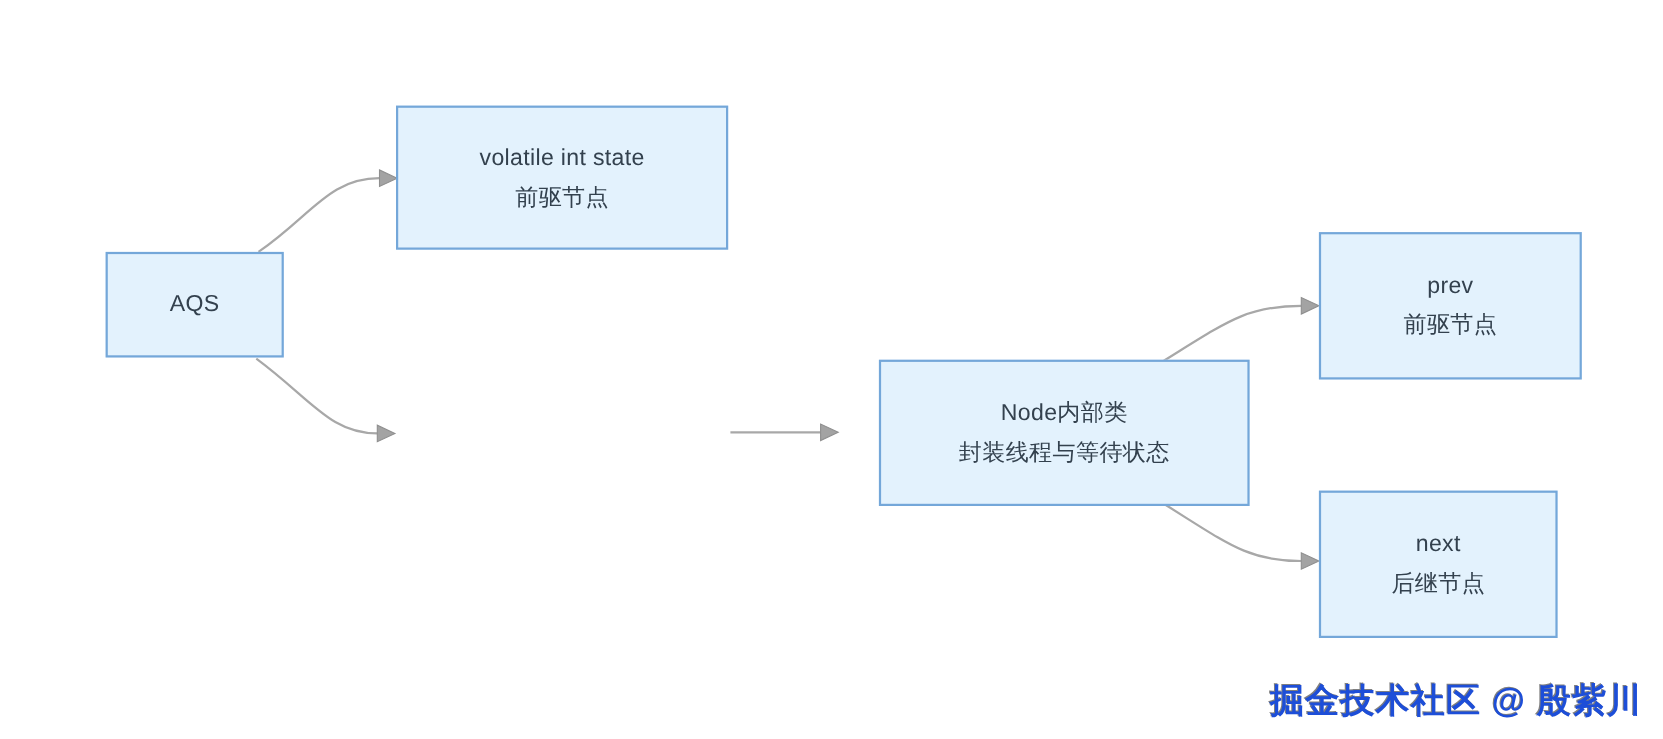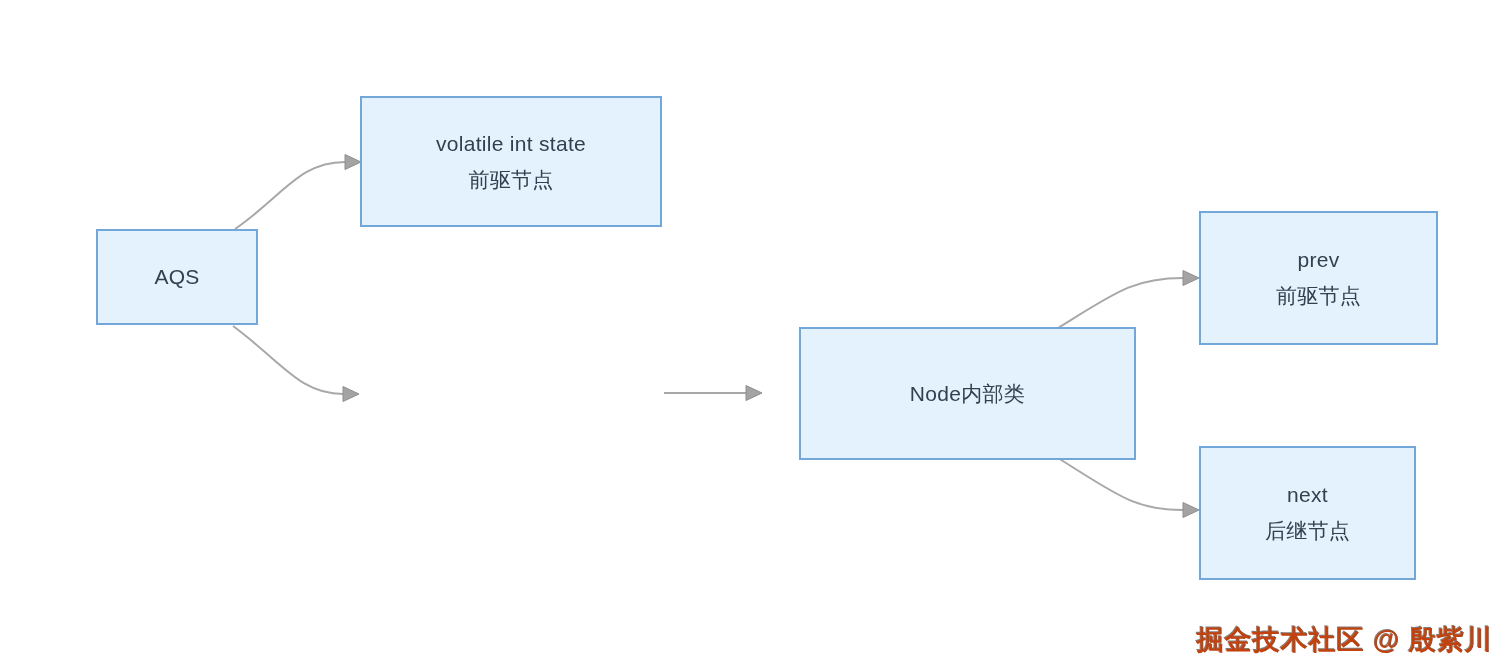--- a/index.html
+++ b/index.html
@@ -51,24 +51,24 @@
   #box-aqs   { left: 96px;   top: 229px; width: 162px; height: 96px; }
   #box-state { left: 360px;  top: 96px;  width: 302px; height: 131px; }
   #box-clh   { left: 358px;  top: 327px; width: 306px; height: 132px; }
   #box-node  { left: 763px;  top: 327px; width: 337px; height: 133px; margin-left: 36px; }
   #box-prev  { left: 1199px; top: 211px; width: 239px; height: 134px; }
   #box-next  { left: 1199px; top: 446px; width: 217px; height: 134px; }
   .watermark {
     position: absolute;
     right: 19px;
     bottom: 14px;
-    font-size: 27px;
+    font-size: 31px;
     font-weight: 600;
     letter-spacing: 1px;
-    color: #c2410c;
+    color: #1d4ed8;
     text-shadow: -1px -1px 0 #7f7f7f, 1px 1px 1px #ffffff;
     white-space: nowrap;
   }
 </style>
 </head>
 <body>
 
 <div class="canvas">
 
   <svg class="connector-layer" viewBox="0 0 1512 672" xmlns="http://www.w3.org/2000/svg">
@@ -104,20 +104,21 @@
   </div>
 
   <div class="node" id="box-state">
     <div>volatile int state</div>
     <div>前驱节点</div>
   </div>
 
 
   <div class="node" id="box-node">
     <div>Node内部类</div>
+    <div>封装线程与等待状态</div>
   </div>
 
   <div class="node" id="box-prev">
     <div>prev</div>
     <div>前驱节点</div>
   </div>
 
   <div class="node" id="box-next">
     <div>next</div>
     <div>后继节点</div>

